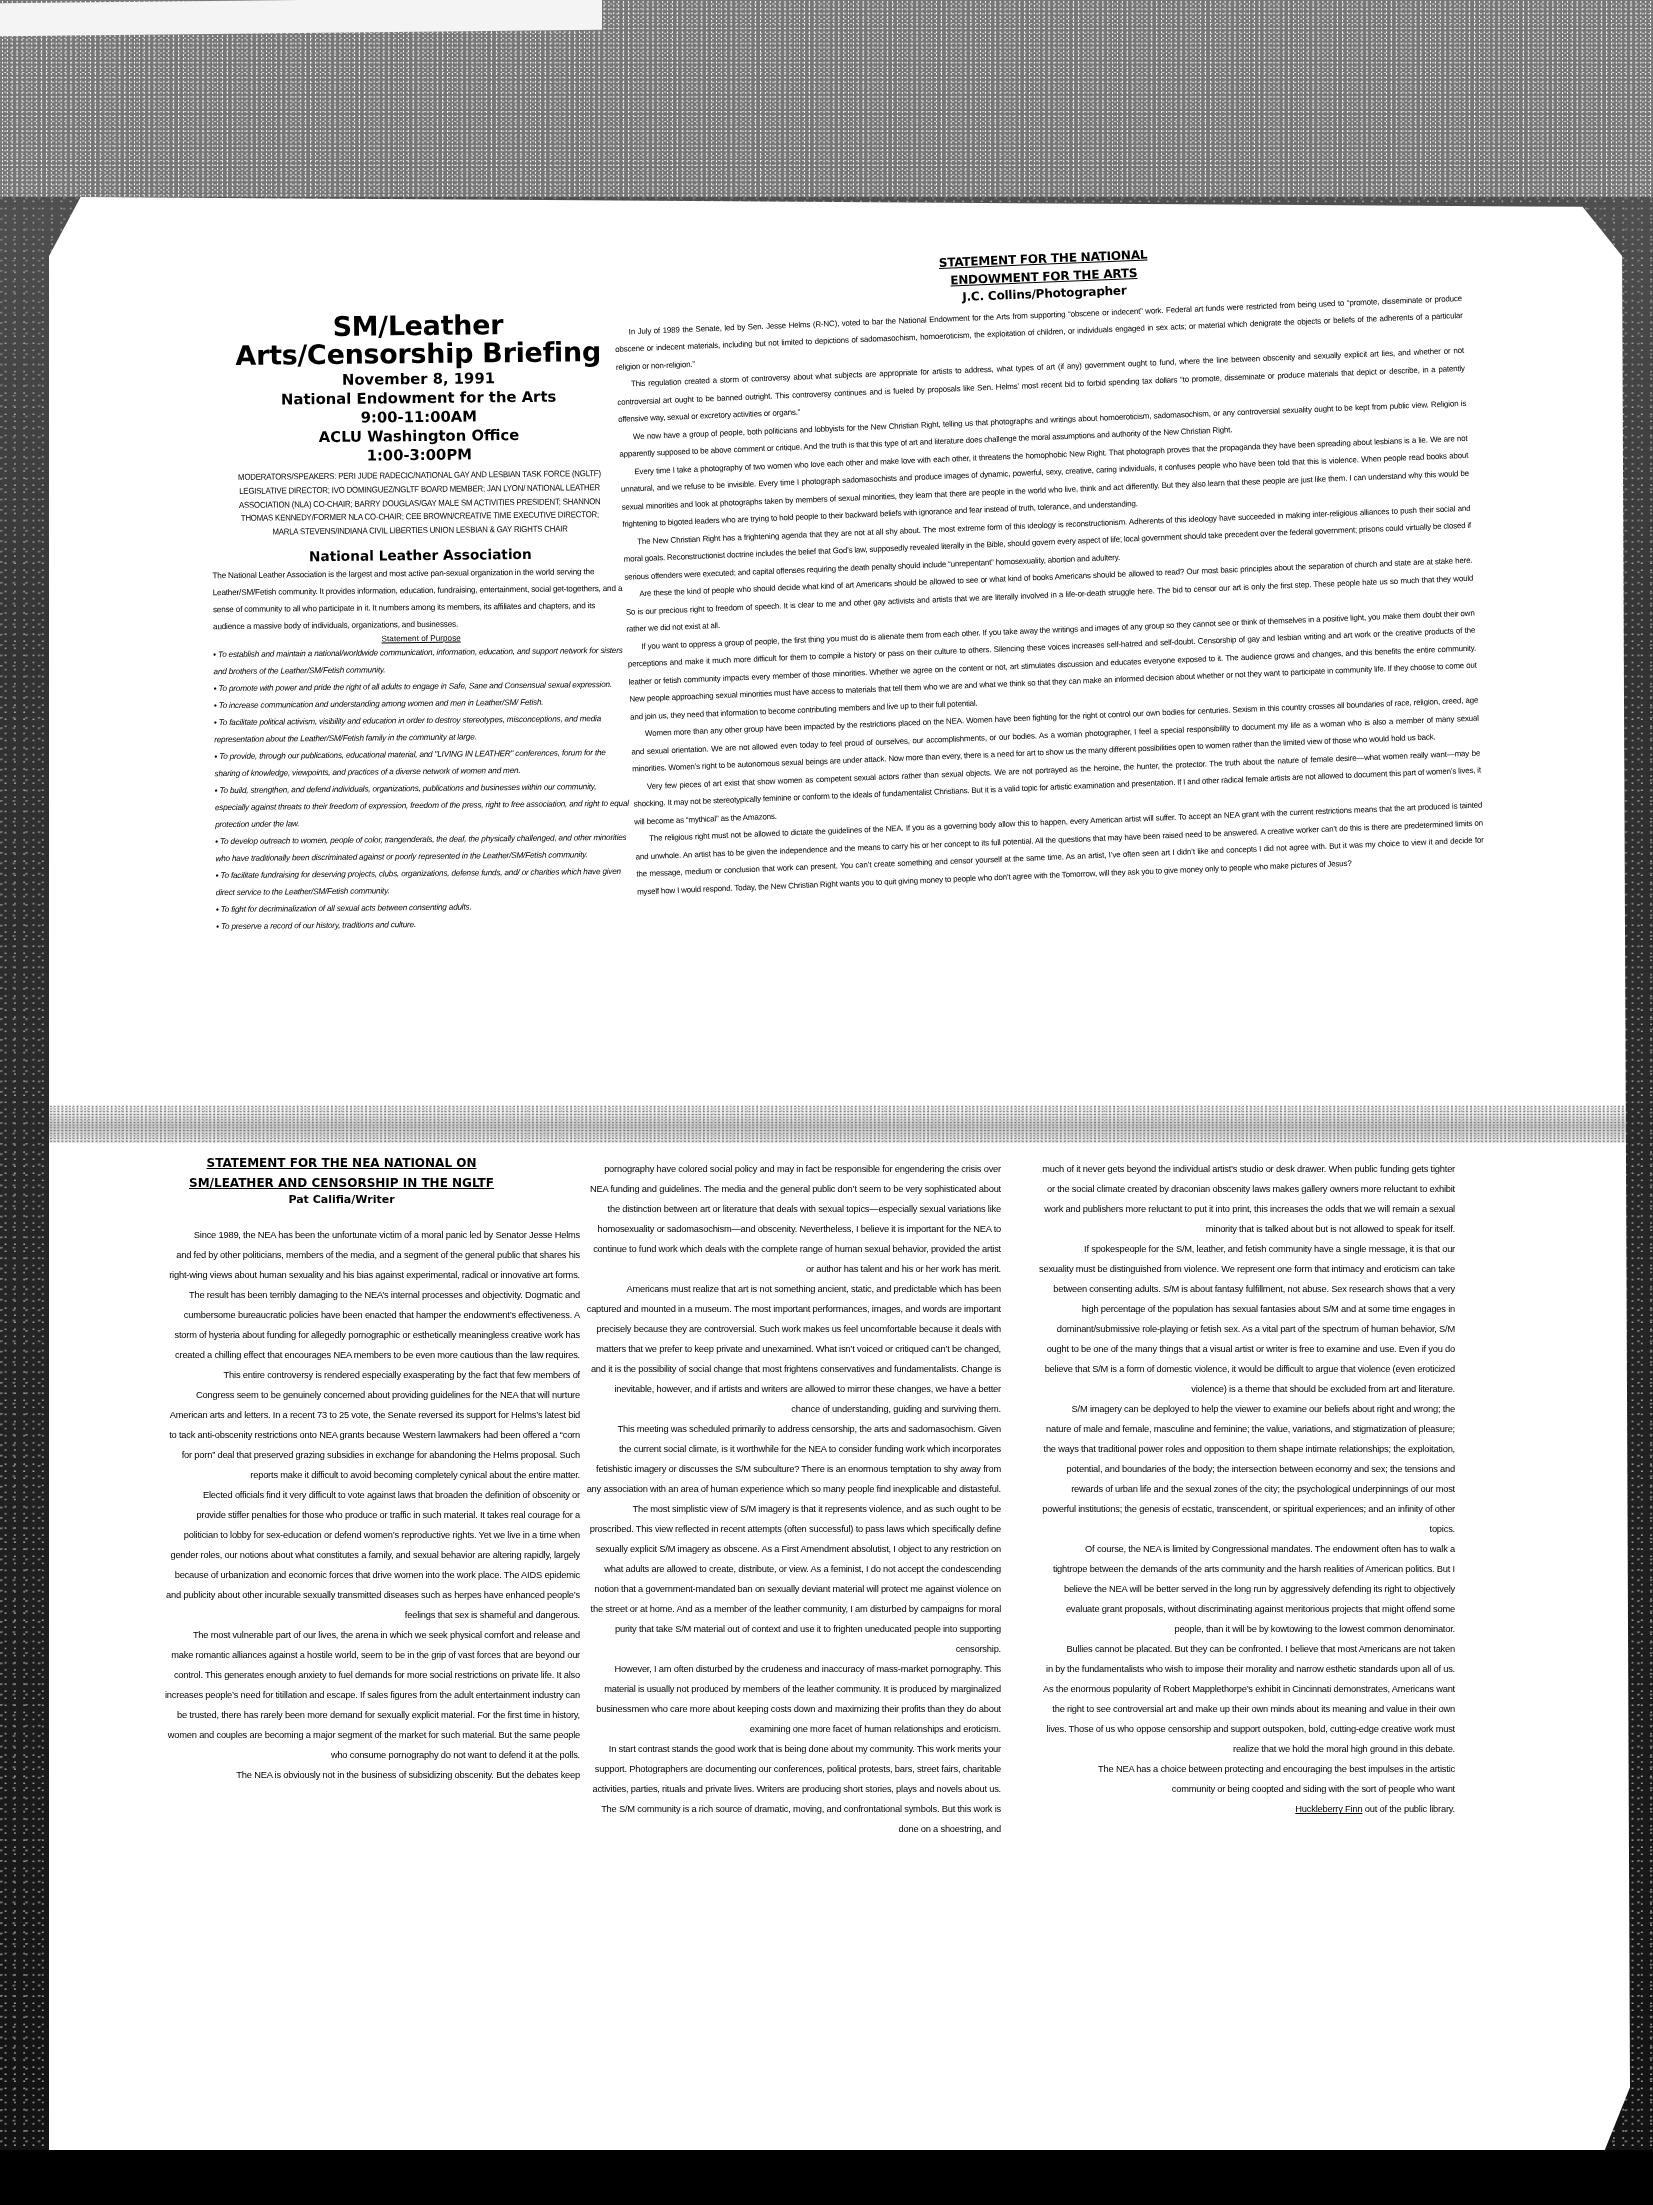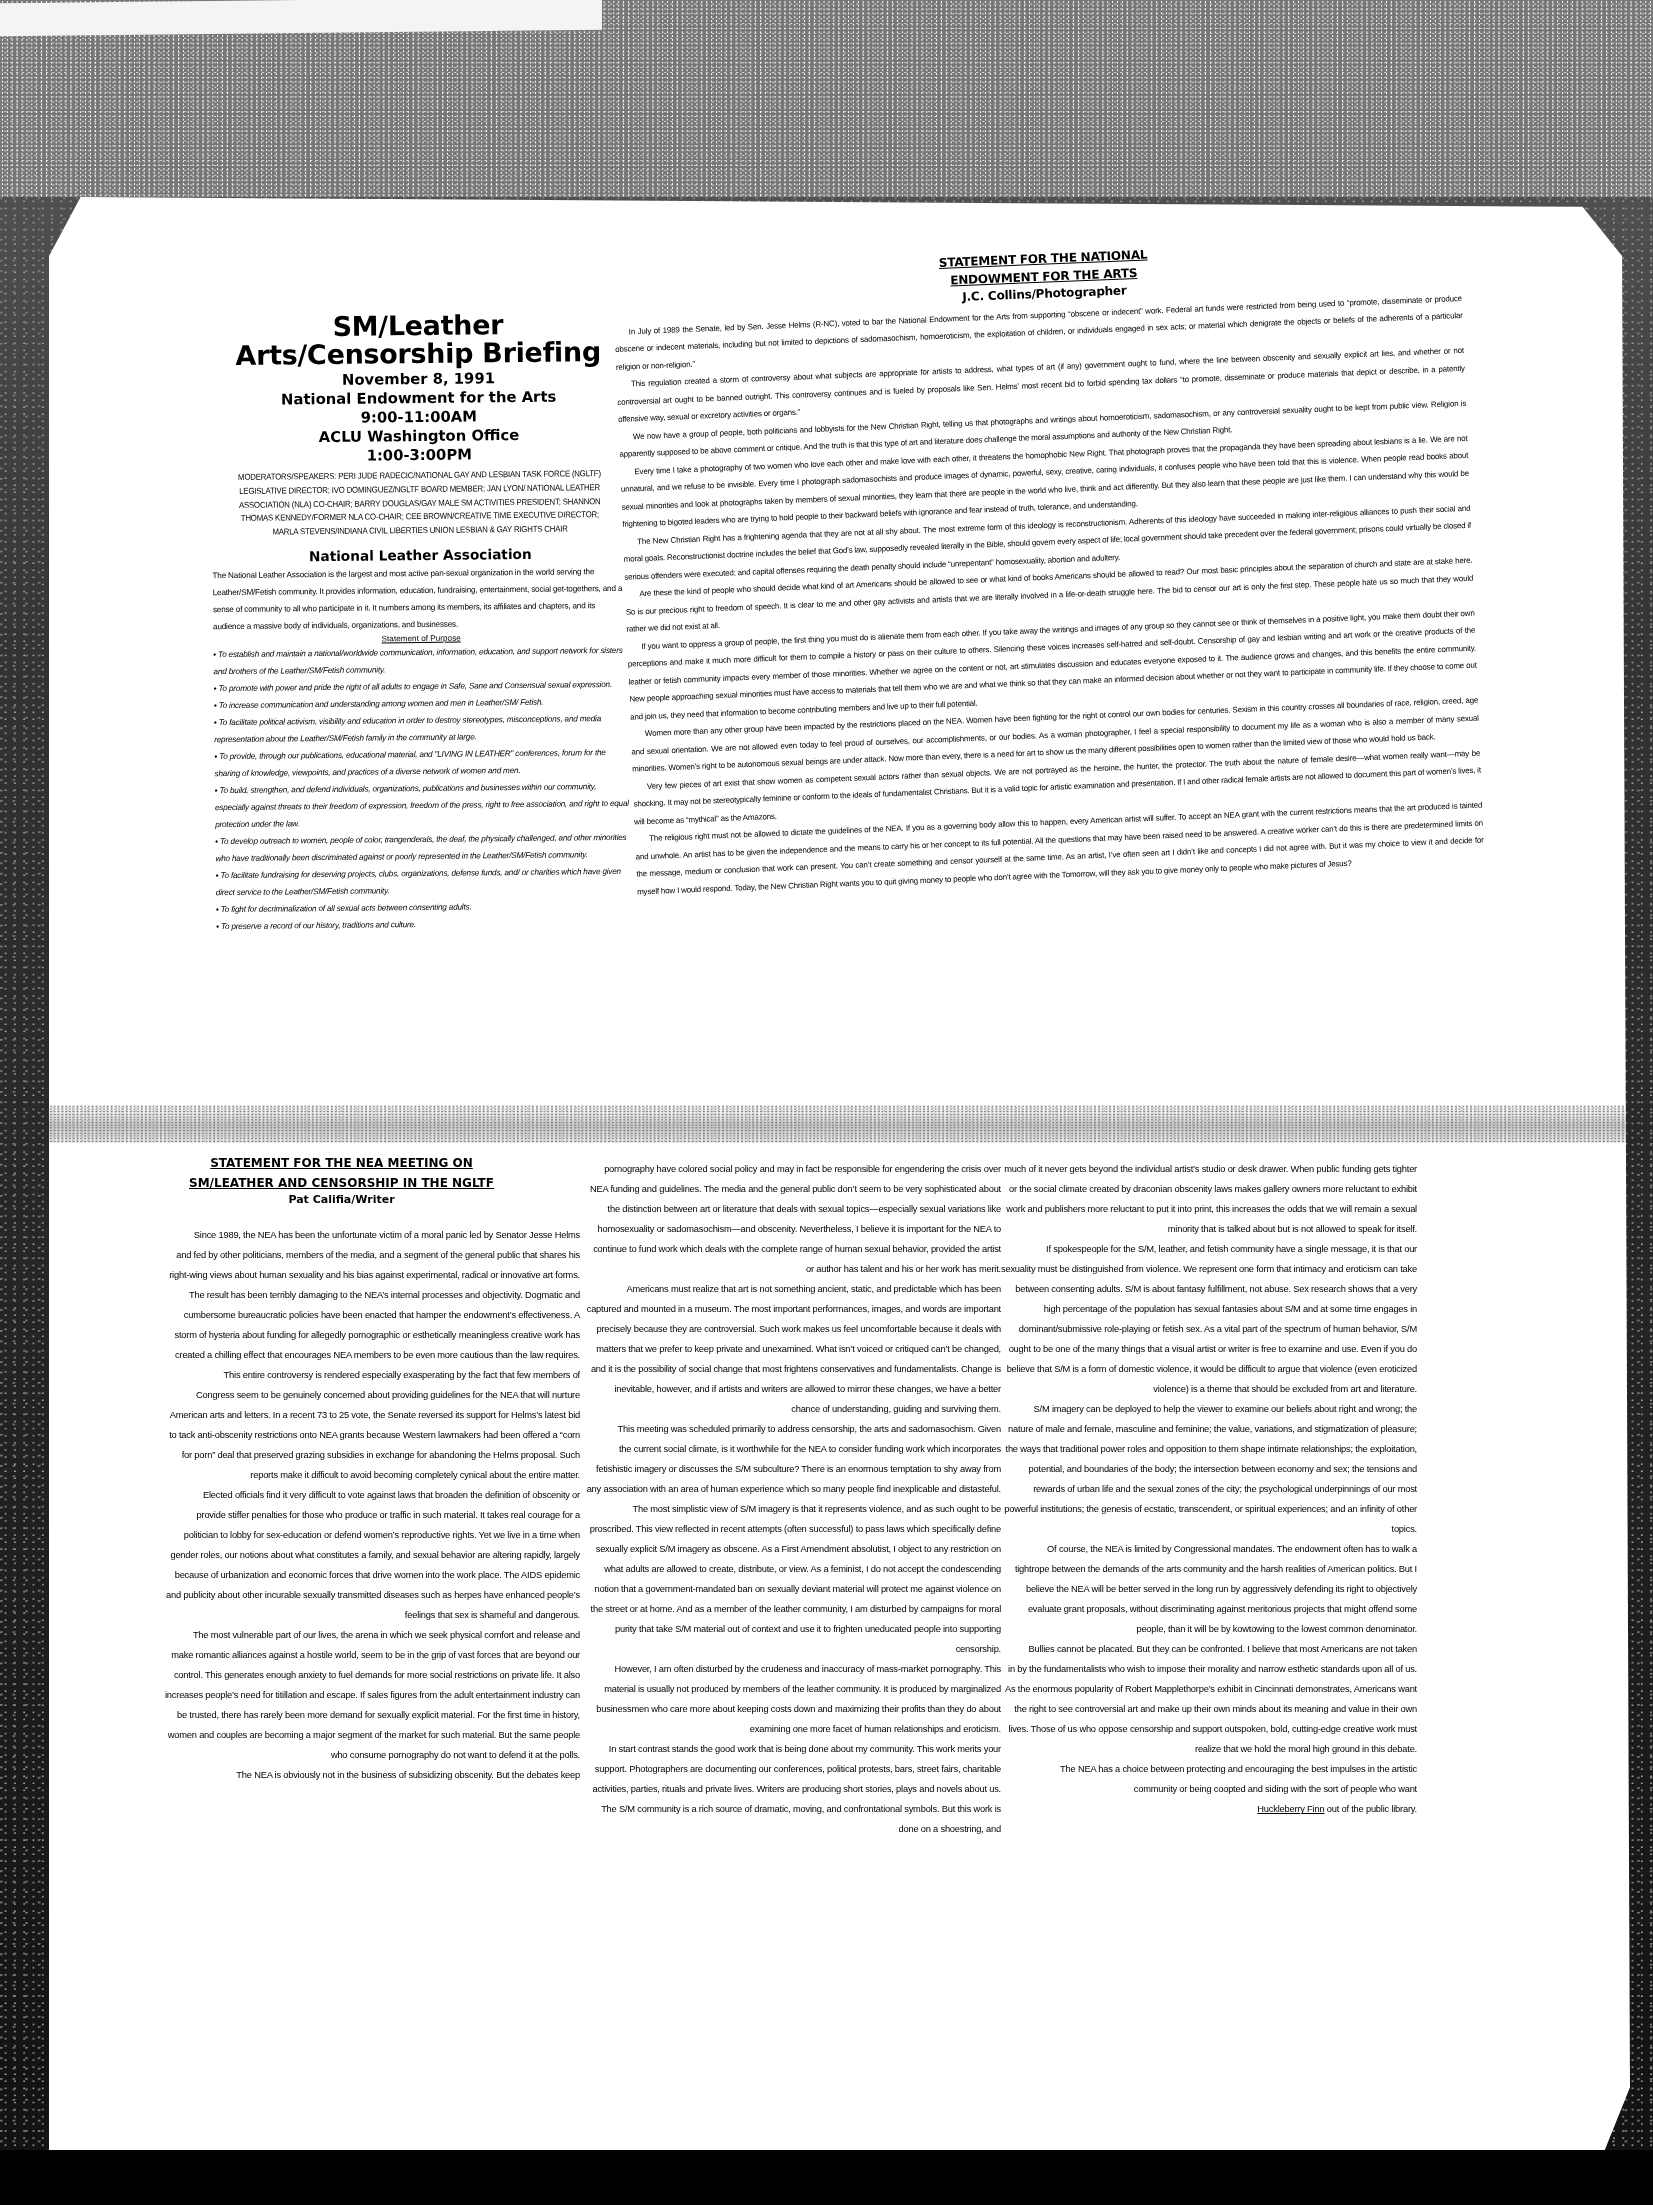--- a/index.html
+++ b/index.html
@@ -120,21 +120,21 @@
   .col {
     position: absolute; width: 416px;
   }
   .col p {
     margin: 0; font-size: 9.3px; line-height: 20px; text-indent: 21px;
     text-align: right; letter-spacing: -0.2px;
   }
   .col p.cont { text-indent: 0; }
   .col1 { left: 11px; top: 82px; margin-left: 22px; }
   .col2 { left: 454px; top: 16.4px; }
-  .col3 { left: 870px; top: 16.4px; }
+  .col3 { left: 908px; top: 16.4px; }
   .u { text-decoration: underline; margin-top: 40px; }
 </style>
 </head>
 <body>
 
 <div class="bg-noise"></div>
 <div class="top-strip"></div>
 <div class="top-paper-scrap"></div>
 
 <div class="page">
@@ -178,21 +178,21 @@
     <p>If you want to oppress a group of people, the first thing you must do is alienate them from each other. If you take away the writings and images of any group so they cannot see or think of themselves in a positive light, you make them doubt their own perceptions and make it much more difficult for them to compile a history or pass on their culture to others. Silencing these voices increases self-hatred and self-doubt. Censorship of gay and lesbian writing and art work or the creative products of the leather or fetish community impacts every member of those minorities. Whether we agree on the content or not, art stimulates discussion and educates everyone exposed to it. The audience grows and changes, and this benefits the entire community. New people approaching sexual minorities must have access to materials that tell them who we are and what we think so that they can make an informed decision about whether or not they want to participate in community life. If they choose to come out and join us, they need that information to become contributing members and live up to their full potential.</p>
     <p>Women more than any other group have been impacted by the restrictions placed on the NEA. Women have been fighting for the right ot control our own bodies for centuries. Sexism in this country crosses all boundaries of race, religion, creed, age and sexual orientation. We are not allowed even today to feel proud of ourselves, our accomplishments, or our bodies. As a woman photographer, I feel a special responsibility to document my life as a woman who is also a member of many sexual minorities. Women’s right to be autonomous sexual beings are under attack. Now more than every, there is a need for art to show us the many different possibilities open to women rather than the limited view of those who would hold us back.</p>
     <p>Very few pieces of art exist that show women as competent sexual actors rather than sexual objects. We are not portrayed as the heroine, the hunter, the protector. The truth about the nature of female desire—what women really want—may be shocking. It may not be stereotypically feminine or conform to the ideals of fundamentalist Christians. But it is a valid topic for artistic examination and presentation. If I and other radical female artists are not allowed to document this part of women’s lives, it will become as “mythical” as the Amazons.</p>
     <p>The religious right must not be allowed to dictate the guidelines of the NEA. If you as a governing body allow this to happen, every American artist will suffer. To accept an NEA grant with the current restrictions means that the art produced is tainted and unwhole. An artist has to be given the independence and the means to carry his or her concept to its full potential. All the questions that may have been raised need to be answered. A creative worker can’t do this is there are predetermined limits on the message, medium or conclusion that work can present. You can’t create something and censor yourself at the same time. As an artist, I’ve often seen art I didn’t like and concepts I did not agree with. But it was my choice to view it and decide for myself how I would respond. Today, the New Christian Right wants you to quit giving money to people who don’t agree with the Tomorrow, will they ask you to give money only to people who make pictures of Jesus?</p>
   </section>
 
   <div class="fold"></div>
 
   <section class="califia">
     <div class="headline">
-      <h2>STATEMENT FOR THE NEA MEETING ON</h2>
+      <h2>STATEMENT FOR THE NEA NATIONAL ON</h2>
       <h2>SM/LEATHER AND CENSORSHIP IN THE NGLTF</h2>
       <div class="byline">Pat Califia/Writer</div>
     </div>
 
     <div class="col col1">
       <p>Since 1989, the NEA has been the unfortunate victim of a moral panic led by Senator Jesse Helms and fed by other politicians, members of the media, and a segment of the general public that shares his right-wing views about human sexuality and his bias against experimental, radical or innovative art forms.</p>
       <p>The result has been terribly damaging to the NEA’s internal processes and objectivity. Dogmatic and cumbersome bureaucratic policies have been enacted that hamper the endowment’s effectiveness. A storm of hysteria about funding for allegedly pornographic or esthetically meaningless creative work has created a chilling effect that encourages NEA members to be even more cautious than the law requires.</p>
       <p>This entire controversy is rendered especially exasperating by the fact that few members of Congress seem to be genuinely concerned about providing guidelines for the NEA that will nurture American arts and letters. In a recent 73 to 25 vote, the Senate reversed its support for Helms’s latest bid to tack anti-obscenity restrictions onto NEA grants because Western lawmakers had been offered a “corn for porn” deal that preserved grazing subsidies in exchange for abandoning the Helms proposal. Such reports make it difficult to avoid becoming completely cynical about the entire matter.</p>
       <p>Elected officials find it very difficult to vote against laws that broaden the definition of obscenity or provide stiffer penalties for those who produce or traffic in such material. It takes real courage for a politician to lobby for sex-education or defend women’s reproductive rights. Yet we live in a time when gender roles, our notions about what constitutes a family, and sexual behavior are altering rapidly, largely because of urbanization and economic forces that drive women into the work place. The AIDS epidemic and publicity about other incurable sexually transmitted diseases such as herpes have enhanced people’s feelings that sex is shameful and dangerous.</p>
       <p>The most vulnerable part of our lives, the arena in which we seek physical comfort and release and make romantic alliances against a hostile world, seem to be in the grip of vast forces that are beyond our control. This generates enough anxiety to fuel demands for more social restrictions on private life. It also increases people’s need for titillation and escape. If sales figures from the adult entertainment industry can be trusted, there has rarely been more demand for sexually explicit material. For the first time in history, women and couples are becoming a major segment of the market for such material. But the same people who consume pornography do not want to defend it at the polls.</p>

